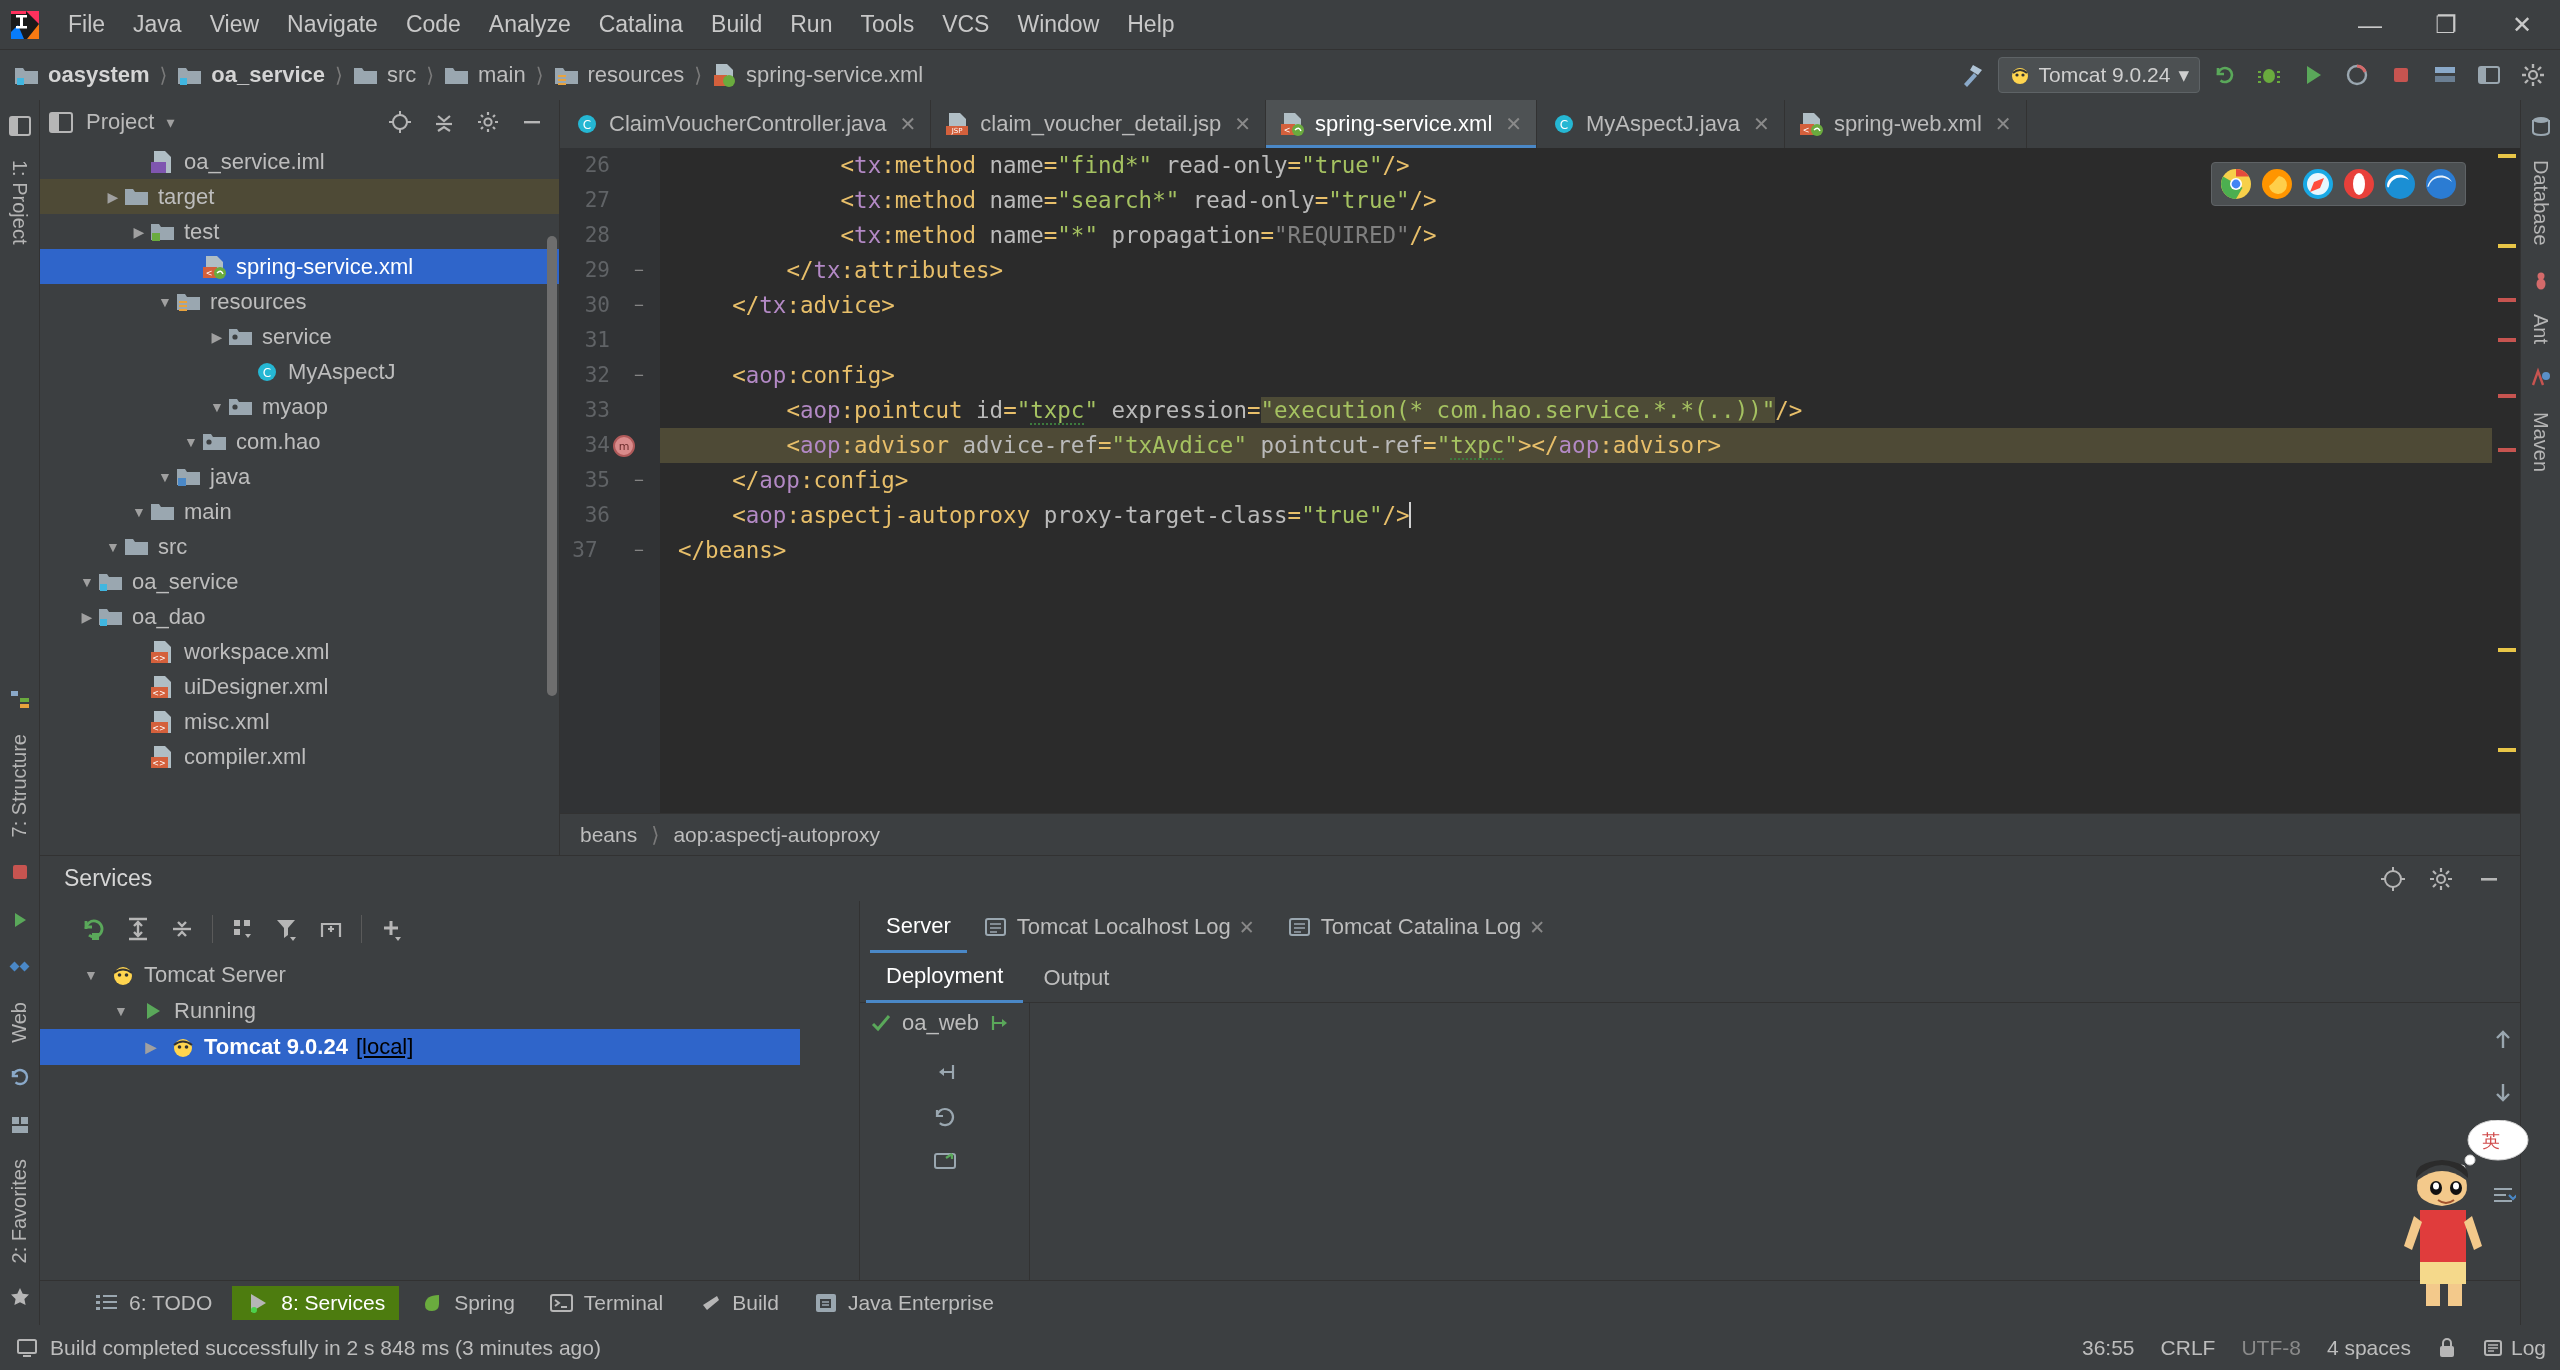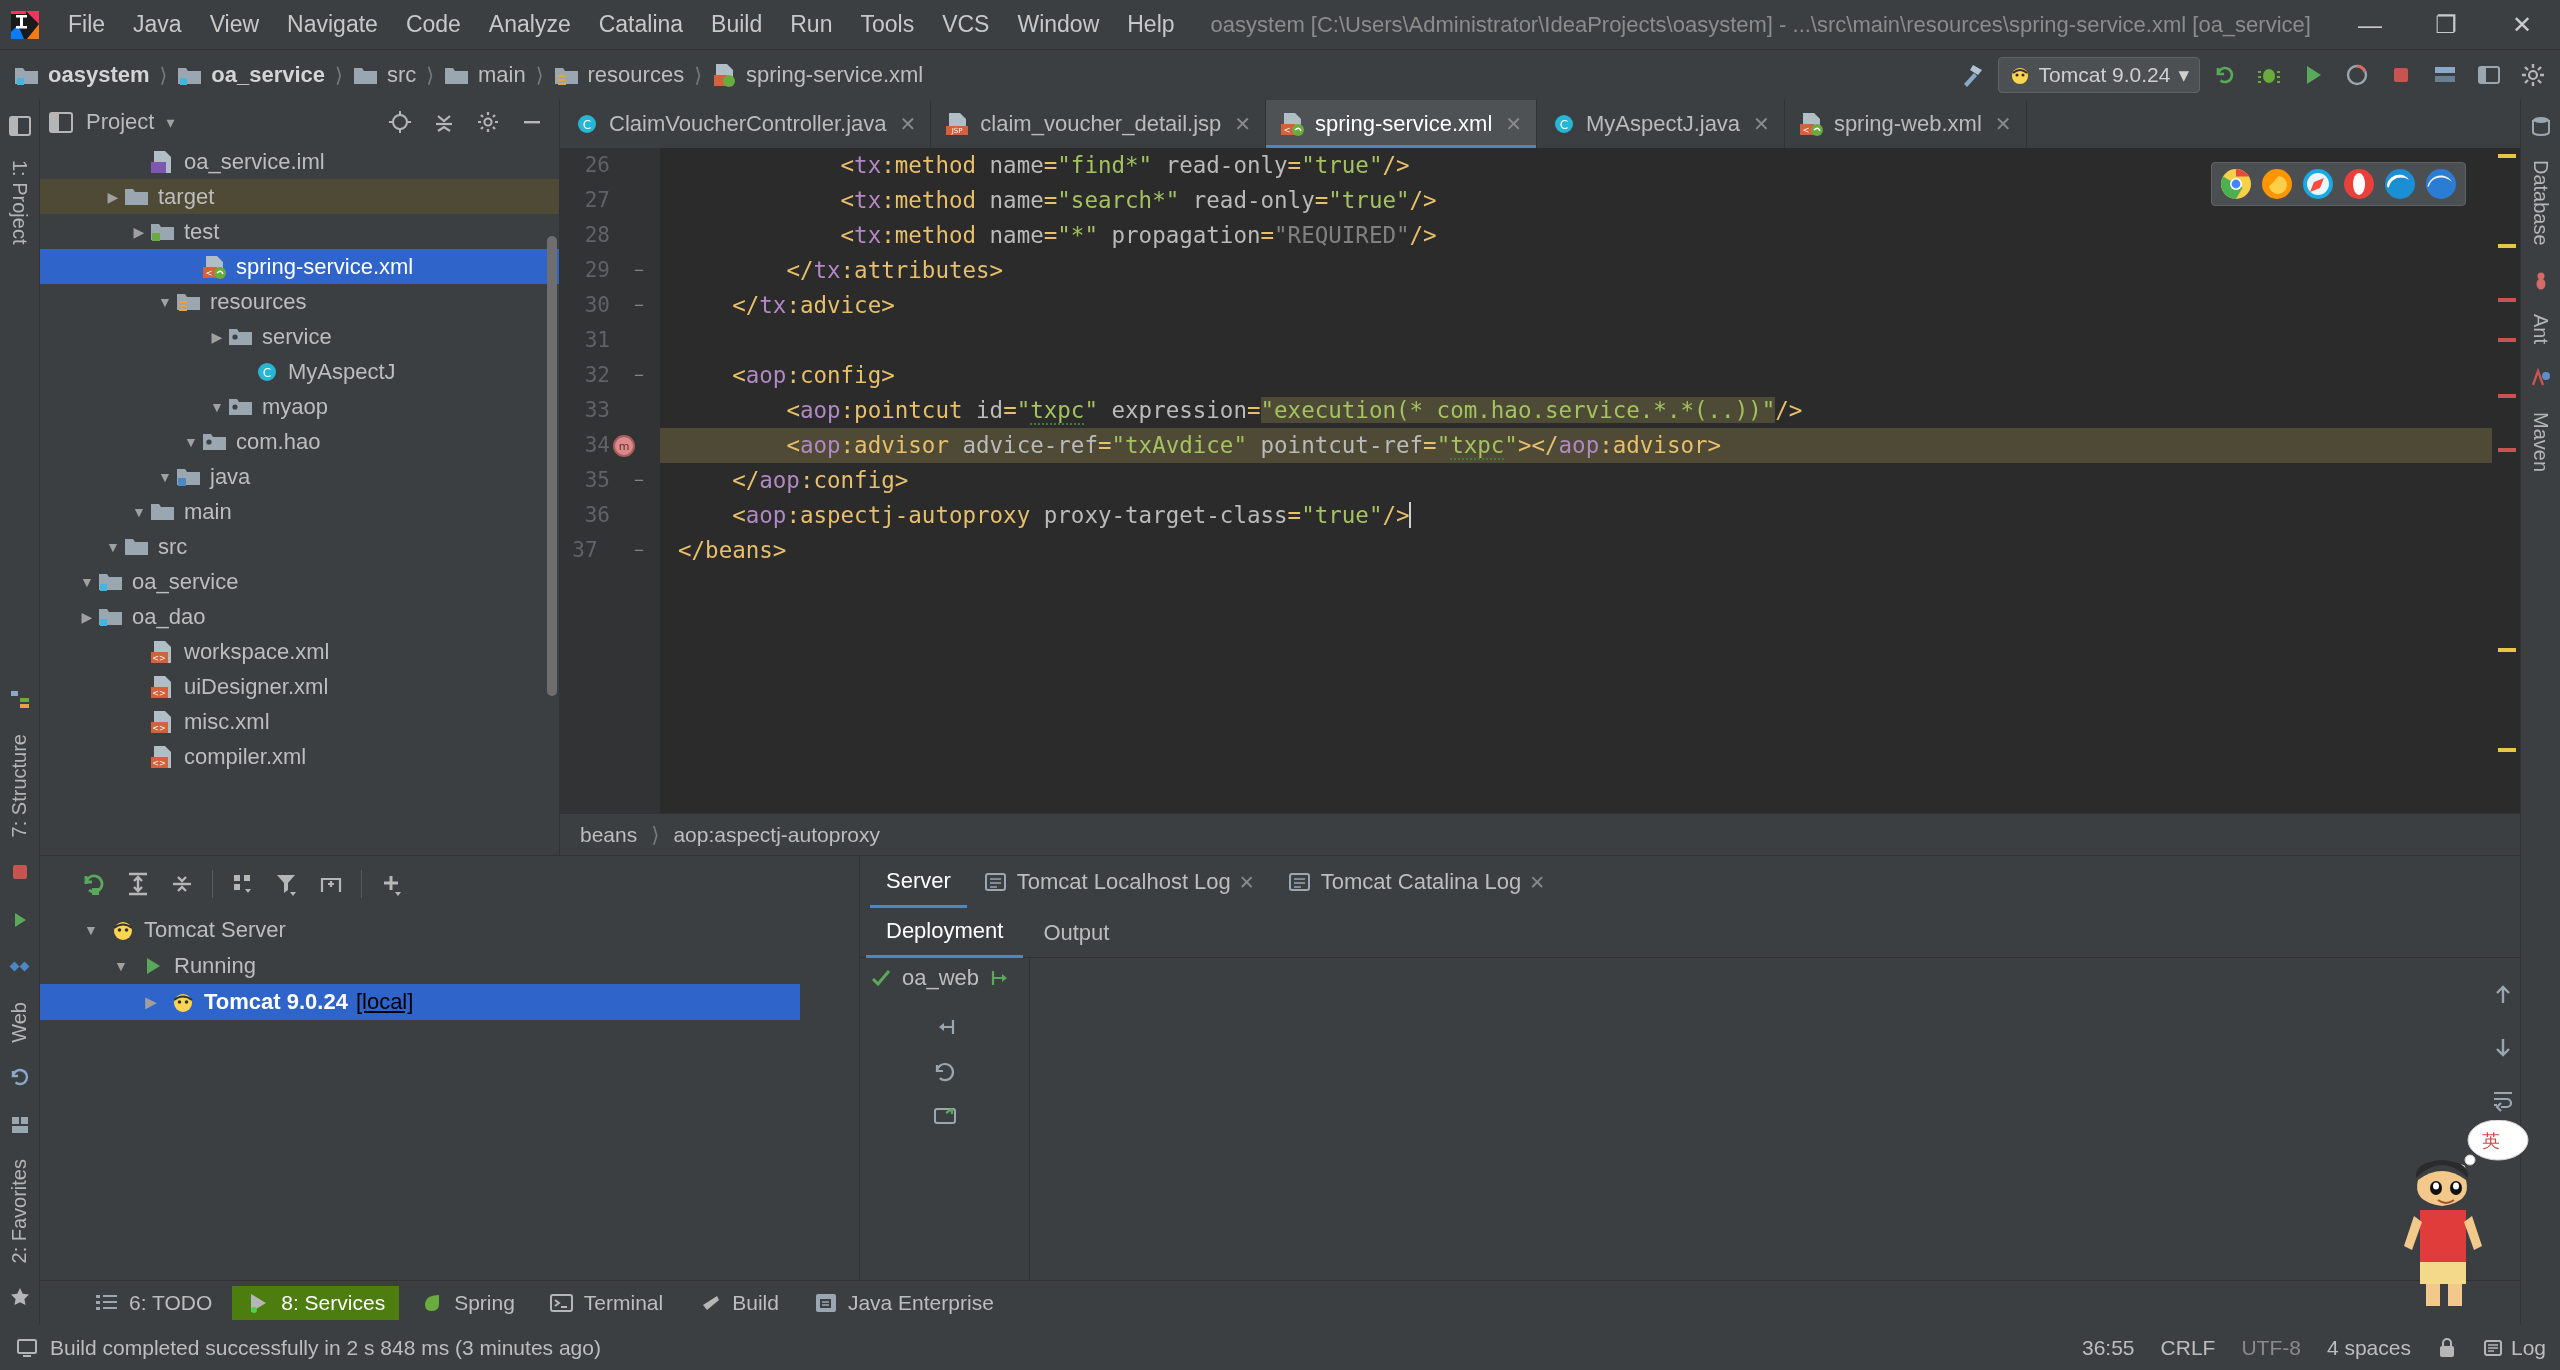--- a/index.html
+++ b/index.html
@@ -188,21 +188,20 @@
       <div class="menu-item">Code</div>
       <div class="menu-item">Analyze</div>
       <div class="menu-item">Catalina</div>
       <div class="menu-item">Build</div>
       <div class="menu-item">Run</div>
       <div class="menu-item">Tools</div>
       <div class="menu-item">VCS</div>
       <div class="menu-item">Window</div>
       <div class="menu-item">Help</div>
     </div>
-    <div class="win-title">oasystem [C:\Users\Administrator\IdeaProjects\oasystem] - ...\src\main\resources\spring-service.xml [oa_service]</div>
     <div class="winbtns">
       <div class="winbtn">—</div>
       <div class="winbtn">❐</div>
       <div class="winbtn close">✕</div>
     </div>
   </div>
 
   <div class="navbar">
     <div class="crumb bold">
       <span class="ic">
@@ -800,20 +799,44 @@
           </div>
           <div class="breadcrumb-ed">
             <span>beans</span>
             <span style="color:#7a7a7a;">⟩</span>
             <span>aop:aspectj-autoproxy</span>
           </div>
         </div>
       </div>
 
       <div class="lower">
+        <div class="lower-head">
+          <span>Services</span>
+          <span class="tools">
+            <span class="tb-ic">
+              <svg width="26" height="26" viewBox="0 0 26 26">
+                  <circle cx="13" cy="13" r="8" stroke="#b6b6b6" stroke-width="2" fill="none"></circle>
+                  <path d="M13 1v5M13 20v5M1 13h5M20 13h5" stroke="#b6b6b6" stroke-width="2"></path>
+                </svg>
+            </span>
+            <span class="tb-ic">
+              <svg width="26" height="26" viewBox="0 0 26 26">
+                  <circle cx="13" cy="13" r="4" stroke="#b6b6b6" stroke-width="2" fill="none"></circle>
+                  <g stroke="#b6b6b6" stroke-width="2.2">
+                    <path d="M13 2v4M13 20v4M2 13h4M20 13h4M5 5l3 3M18 18l3 3M21 5l-3 3M8 18l-3 3"></path>
+                  </g>
+                </svg>
+            </span>
+            <span class="tb-ic">
+              <svg width="26" height="26" viewBox="0 0 26 26">
+                  <rect x="5" y="12" width="16" height="2.6" fill="#b6b6b6"></rect>
+                </svg>
+            </span>
+          </span>
+        </div>
 
         <div class="lower-body">
 
           <div class="svc-left">
             <div class="svc-toolbar">
               <span>
                 <svg width="28" height="28" viewBox="0 0 28 28">
                     <path d="M6 14a8 8 0 1 1 3 6.2" stroke="#5aa85a" stroke-width="2.8" fill="none"></path>
                     <path d="M6 6v6h6" stroke="#5aa85a" stroke-width="2.8" fill="none"></path>
                     <rect x="12" y="18" width="7" height="7" fill="#5aa85a"></rect>

